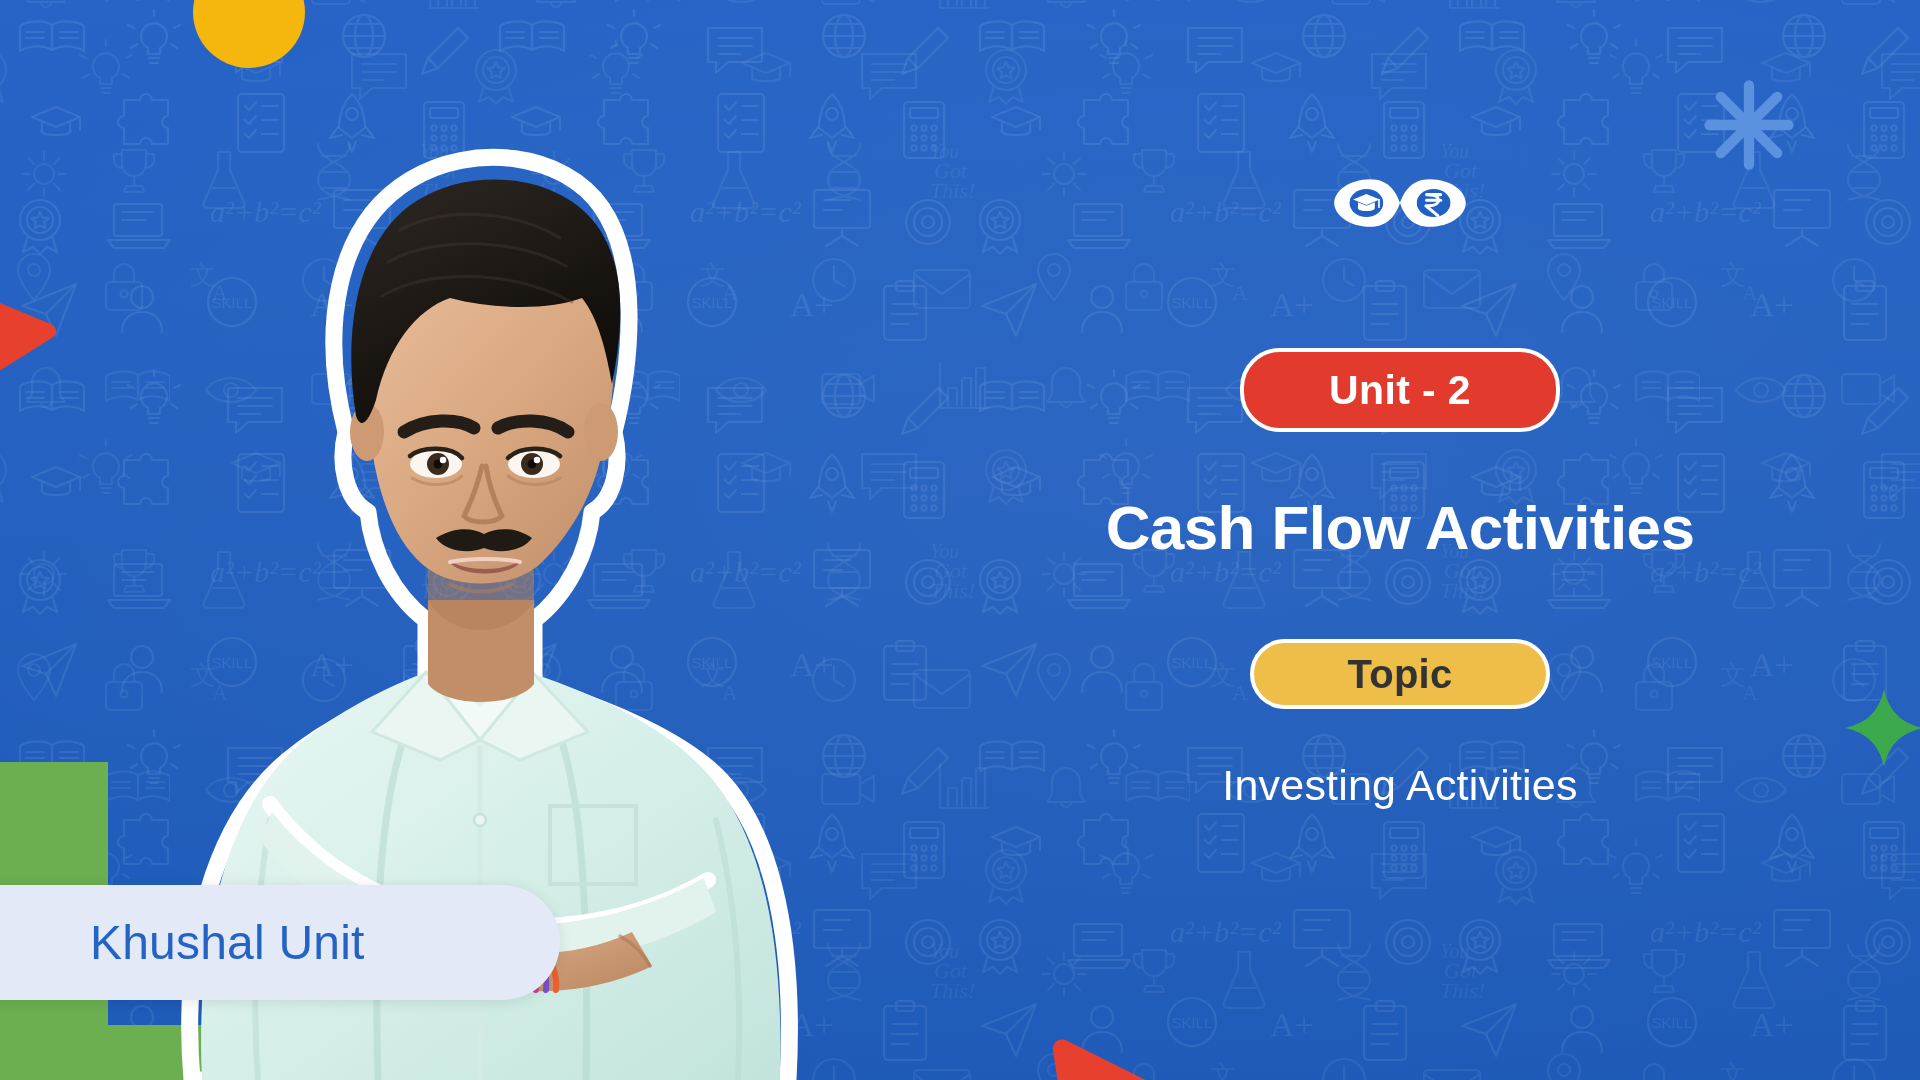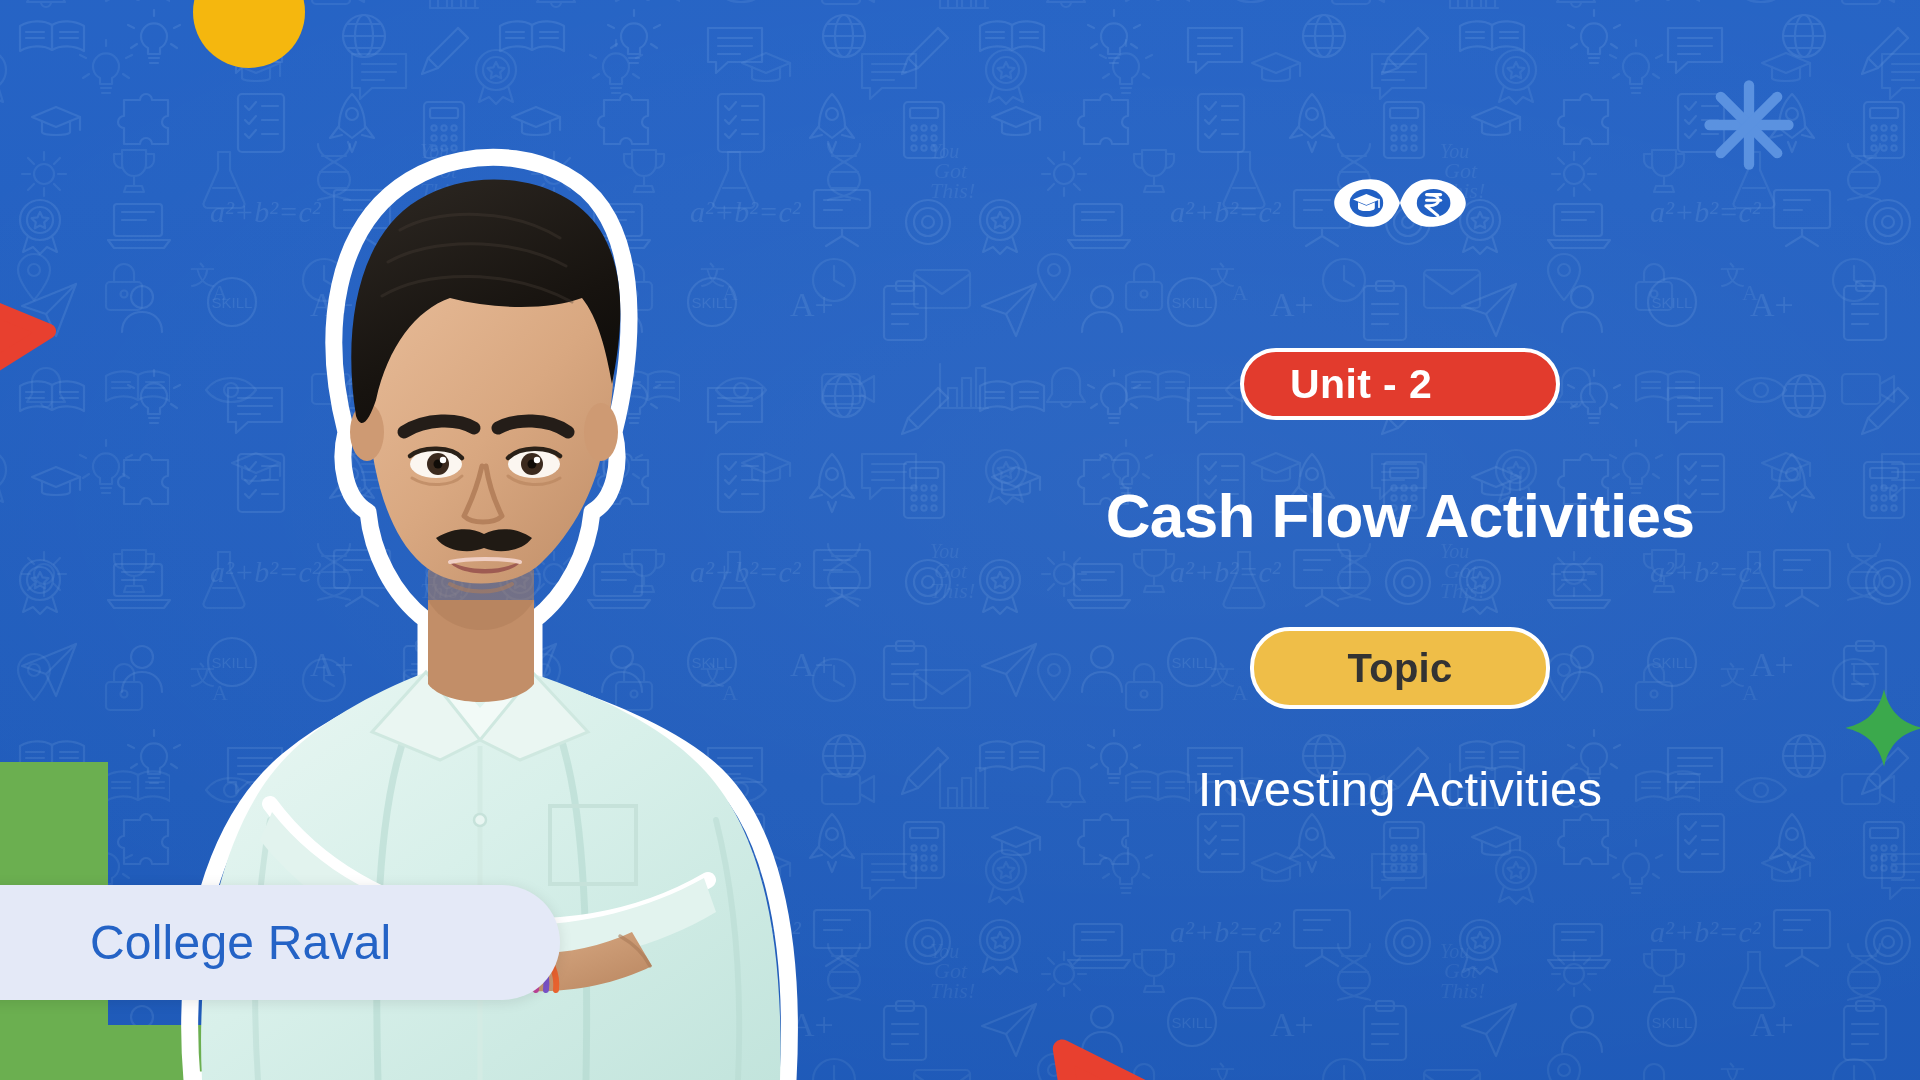--- a/index.html
+++ b/index.html
@@ -123,28 +123,28 @@
     color:#FFFFFF;
     letter-spacing:-.5px;
     line-height:1;
     white-space:nowrap;
   }
 
   
   .unit-pill {
     margin-top:110px;
     min-width:320px;
-    height:72px;
+    height:84px;
     padding:16px 46px;
     background:#E23B2D;
     border:4px solid #FFFFFF;
     border-radius:40px;
     display:flex;
     align-items:center;
-    justify-content:flex-start;
+    justify-content:center;
   }
   .unit-pill-text {
     font-size:41px;
     font-weight:700;
     color:#FFFFFF;
     letter-spacing:.4px;
     white-space:nowrap;
   }
 
   
@@ -155,41 +155,41 @@
     color:#FFFFFF;
     letter-spacing:-.6px;
     text-align:center;
     white-space:nowrap;
   }
 
   
   .topic-pill {
     margin-top:76px;
     min-width:300px;
-    height:82px;
+    height:70px;
     padding:0 52px;
     background:#EFBE48;
     border:4px solid #FFFFFF;
     border-radius:40px;
     display:flex;
     align-items:center;
     justify-content:center;
   }
   .topic-pill-text {
     font-size:40px;
     font-weight:700;
     color:#333333;
     letter-spacing:.3px;
     white-space:nowrap;
   }
 
   
   .subtitle {
     margin-top:52px;
-    font-size:49px;
+    font-size:43px;
     font-weight:400;
     color:#FFFFFF;
     letter-spacing:.2px;
     text-align:center;
     white-space:nowrap;
   }
 </style>
 </head>
 <body>
 
@@ -599,21 +599,21 @@
         <path d="M398 882 C412 898 418 914 416 930" stroke="#C0449A"></path>
         <path d="M408 882 C422 898 428 914 426 930" stroke="#7A52C8"></path>
         <path d="M418 884 C432 900 438 914 436 930" stroke="#E8622F"></path>
       </g>
 
       <path d="M500 876 C514 884 524 894 530 906" fill="none" stroke="#A97A56" stroke-width="3.5" stroke-linecap="round" opacity=".6"></path>
     </svg>
   </div>
 
   <div class="nameplate">
-    <span class="nameplate-text">College Raval</span>
+    <span class="nameplate-text">Khushal Unit</span>
   </div>
 
   <div class="content">
 
     <div class="logo-row">
       <span class="logo-mark">
         <svg viewBox="0 0 200 100" aria-hidden="true">
 
           <path d="M58 16
                    C26 16 6 34 6 50

